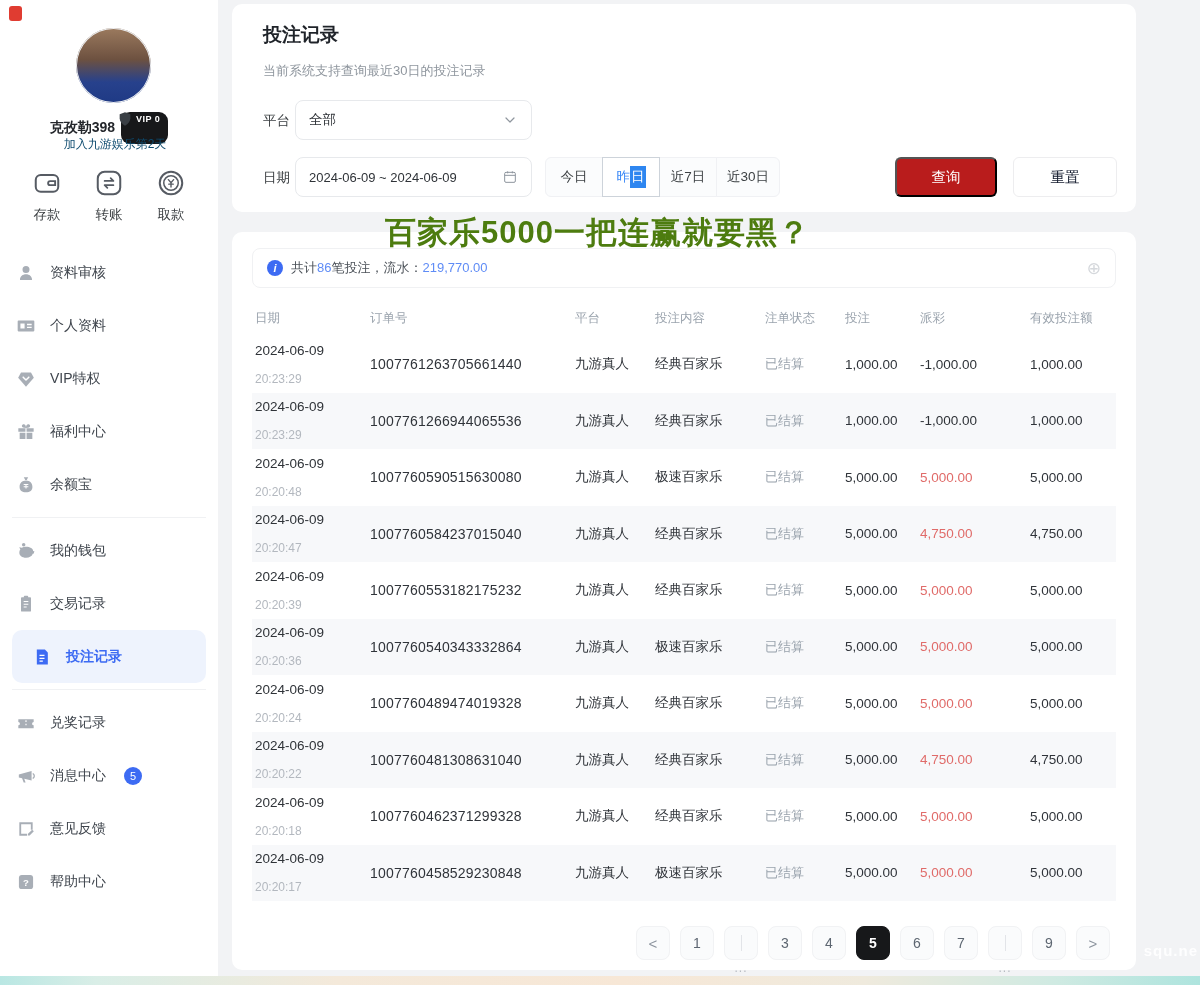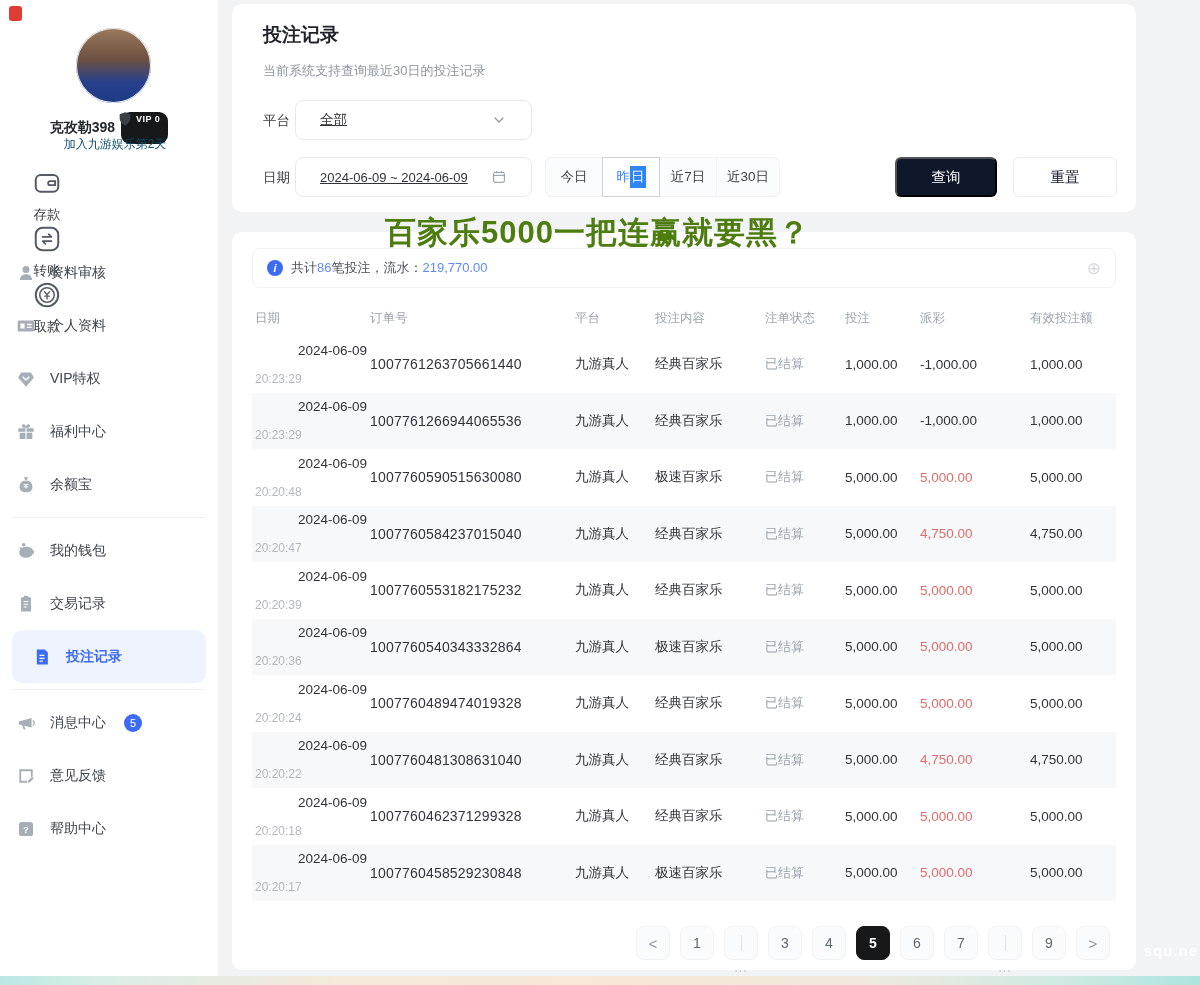--- a/index.html
+++ b/index.html
@@ -12,21 +12,21 @@
   .logo-mark { position:absolute; left:9px; top:6px; width:13px; height:15px; background:#e03c31; border-radius:3px; }
   .avatar { position:absolute; left:76px; top:28px; width:75px; height:75px; border-radius:50%;
             background:linear-gradient(180deg,#9b7a5e 0%,#6d5140 42%,#27418c 72%,#1f3a85 100%);
             box-shadow:0 0 0 1px #eceef1 inset; }
   .name-row { position:absolute; top:112px; left:0; width:218px; display:flex; justify-content:center; align-items:center; gap:6px; }
   .username { font-size:14px; font-weight:700; color:#23262b; }
   .vip-badge { position:relative; display:inline-flex; align-items:center; background:#17181a; color:#fff;
                border-radius:9px; padding:2px 8px 20px 15px; font-size:9px; font-weight:700; letter-spacing:.5px; }
   .vip-badge svg { position:absolute; left:-4px; top:-2px; width:16px; height:18px; color:#3a3f45; }
   .joined { position:absolute; top:136px; left:6px; width:218px; text-align:center; font-size:12px; color:#0c4a6e; }
-  .quick-actions { position:absolute; top:168px; left:18px; right:18px; display:flex; justify-content:space-between;flex-direction:column; }
+  .quick-actions { position:absolute; top:168px; left:18px; right:18px; display:flex; justify-content:space-between; }
   .qa { width:58px; text-align:center; cursor:pointer; }
   .qa svg { width:30px; height:30px; color:#565b63; }
   .qa .qa-label { margin-top:4px; font-size:13.5px; color:#3c4043; }
 
   .nav { position:absolute; top:246px; left:0; right:0; }
   .nav-item { display:flex; align-items:center; height:53px; padding-left:16px; font-size:14px; color:#3f454d; cursor:pointer; }
   .nav-item svg { width:20px; height:20px; margin-right:14px; color:#a8aeb6; flex:0 0 auto; }
   .nav-item.active { background:#eef3fd; border-radius:10px; margin:0 12px; padding-left:20px; color:#3d6bf3; font-weight:600; }
   .nav-item.active svg { color:#3d6bf3; }
   .nav-divider { height:1px; background:#f0f1f3; margin:6px 12px; }
@@ -38,39 +38,39 @@
   .filter-card { top:4px; height:208px; }
   .table-card  { top:232px; height:738px; }
 
   .page-title { position:absolute; left:31px; top:18px; font-size:19px; font-weight:700; color:#1f2329; }
   .subtitle   { position:absolute; left:31px; top:58px; font-size:13px; color:#8f969e; }
 
   .f-label { font-size:13.5px; color:#3c4043; }
   .lbl-platform { position:absolute; left:31px; top:108px; }
   .lbl-date     { position:absolute; left:31px; top:165px; }
   .select-box, .date-box { position:absolute; left:63px; width:237px; height:40px; border:1px solid #e7e9ec;
-      border-radius:8px; display:flex; align-items:center; padding:0 24px; font-size:13.5px; color:#2f3338;
-      background:#fff; cursor:pointer;text-decoration:underline; }
+      border-radius:8px; display:flex; align-items:center; padding:0 13px; font-size:13.5px; color:#2f3338;
+      background:#fff; cursor:pointer; }
   .select-box { top:96px; }
   .date-box   { top:153px; font-size:13px; }
   .select-box svg, .date-box svg { margin-left:auto; width:16px; height:16px; color:#8f969e; }
 
   .quick-ranges { position:absolute; left:313px; top:153px; height:40px; display:flex; }
   .range { min-width:58px; height:40px; display:flex; align-items:center; justify-content:center;
            background:#fbfcfd; border:1px solid #f0f1f4; margin-left:-1px; font-size:13.5px; color:#3c4043;
            cursor:pointer; padding:0 10px; }
   .range:first-child { margin-left:0; border-radius:6px 0 0 6px; }
   .range:last-child  { border-radius:0 6px 6px 0; }
   .range.active { background:#fff; border:1px solid #cdd3da; z-index:2; }
   .range.active .rc1 { color:#3d8af7; }
   .range.active .rc2 { background:#2e86f0; color:#fff; padding:2px 1px; }
 
   .btn { position:absolute; top:153px; height:40px; border-radius:6px; display:flex; align-items:center;
          justify-content:center; font-size:14.5px; cursor:pointer; }
-  .btn-query { left:663px; width:102px; background:#0f172a; color:#fff; }
+  .btn-query { left:663px; width:102px; background:#b91c1c; color:#fff; }
   .btn-reset { left:781px; width:104px; background:#fff; border:1px solid #ededef; color:#0f172a; }
 
   
   .overlay-text { position:absolute; left:385px; top:212px; font-size:31px; font-weight:700; color:#4d7c0f;
                   letter-spacing:1px; white-space:nowrap; z-index:5; }
 
   
   .summary-bar { position:absolute; left:20px; top:16px; width:864px; height:40px; border:1px solid #f0f1f3;
                  border-radius:8px; display:flex; align-items:center; padding:0 14px; font-size:13px; color:#4b5158; }
   .info-ic { width:16px; height:16px; border-radius:50%; background:#3d6bf3; color:#fff; font-size:11px;
@@ -79,21 +79,21 @@
   .blue-num { color:#5f8cf6; }
   .plus-ic { margin-left:auto; color:#d5d8dc; font-size:17px; line-height:1; cursor:pointer; }
 
   
   .grid-row { display:grid; grid-template-columns:115px 205px 80px 110px 80px 75px 110px 1fr;
               align-items:center; padding-left:3px; }
   .thead { position:absolute; left:20px; top:68px; width:864px; height:36px; font-size:12.5px; color:#9aa3ad; }
   .tbody { position:absolute; left:20px; top:104px; width:864px; }
   .trow  { height:56.5px; font-size:13.5px; color:#30343a; }
   .trow:nth-child(even) { background:#f7f8fa; }
-  .cell-date .d1 { font-size:13.5px; color:#2f3338;margin-left:43px; }
+  .cell-date .d1 { font-size:13.5px; color:#2f3338; }
   .cell-date .d2 { font-size:12px; color:#b3b8bf; margin-top:14px; }
   .cell-order { font-size:14px; letter-spacing:.2px; }
   .cell-status { color:#9aa3ad; font-size:13px; }
   .tone-red  { color:#e06b69; }
   .tone-dark { color:#2f3338; }
 
   
   .pagination { position:absolute; right:26px; top:694px; display:flex; gap:10px; }
   .pg { width:34px; height:34px; border-radius:8px; background:#fafbfc; border:1px solid #f1f2f4;
         display:flex; align-items:center; justify-content:center; font-size:14px; color:#5d6671;
@@ -198,20 +198,27 @@
         <div class="nav-item active">
           <svg class="" viewBox="0 0 24 24" fill="currentColor">
             <path d="M5.8 3h9.7L19 6.5V21H5.8z"></path>
             <path d="M9 10h6M9 13.5h6M9 17h4" fill="none" stroke="#fff" stroke-width="1.5"></path>
           </svg>
           <span>投注记录</span>
         </div>
         <div class="nav-divider"></div>
         <div class="nav-item">
           <svg class="" viewBox="0 0 24 24" fill="currentColor">
+            <path d="M2.8 7.4h18.4v3.5a1.9 1.9 0 0 0 0 3.8v3.5H2.8v-3.5a1.9 1.9 0 0 0 0-3.8z"></path>
+            <path d="M12 8.8v8" fill="none" stroke="#fff" stroke-width="1.4" stroke-dasharray="2 2"></path>
+          </svg>
+          <span>兑奖记录</span>
+        </div>
+        <div class="nav-item">
+          <svg class="" viewBox="0 0 24 24" fill="currentColor">
             <path d="M3.4 10.1v3.8l3.9.9 1.9 4.9h2.3L9.9 15.2l8.8 2.2V6z"></path>
             <path d="M20.6 9.4a3.2 3.2 0 0 1 0 5.2" fill="none" stroke="currentColor" stroke-width="1.6" stroke-linecap="round"></path>
           </svg>
           <span>消息中心</span>
           <span class="nav-badge">5</span>
         </div>
         <div class="nav-item">
           <svg class="" viewBox="0 0 24 24" fill="currentColor">
             <path d="M4 4h16v9h-2.2V6.2H6.2v11.6h7.2V20H4z"></path>
             <path d="m14.4 17.8 5-5 2 2-5 5h-2z"></path>

